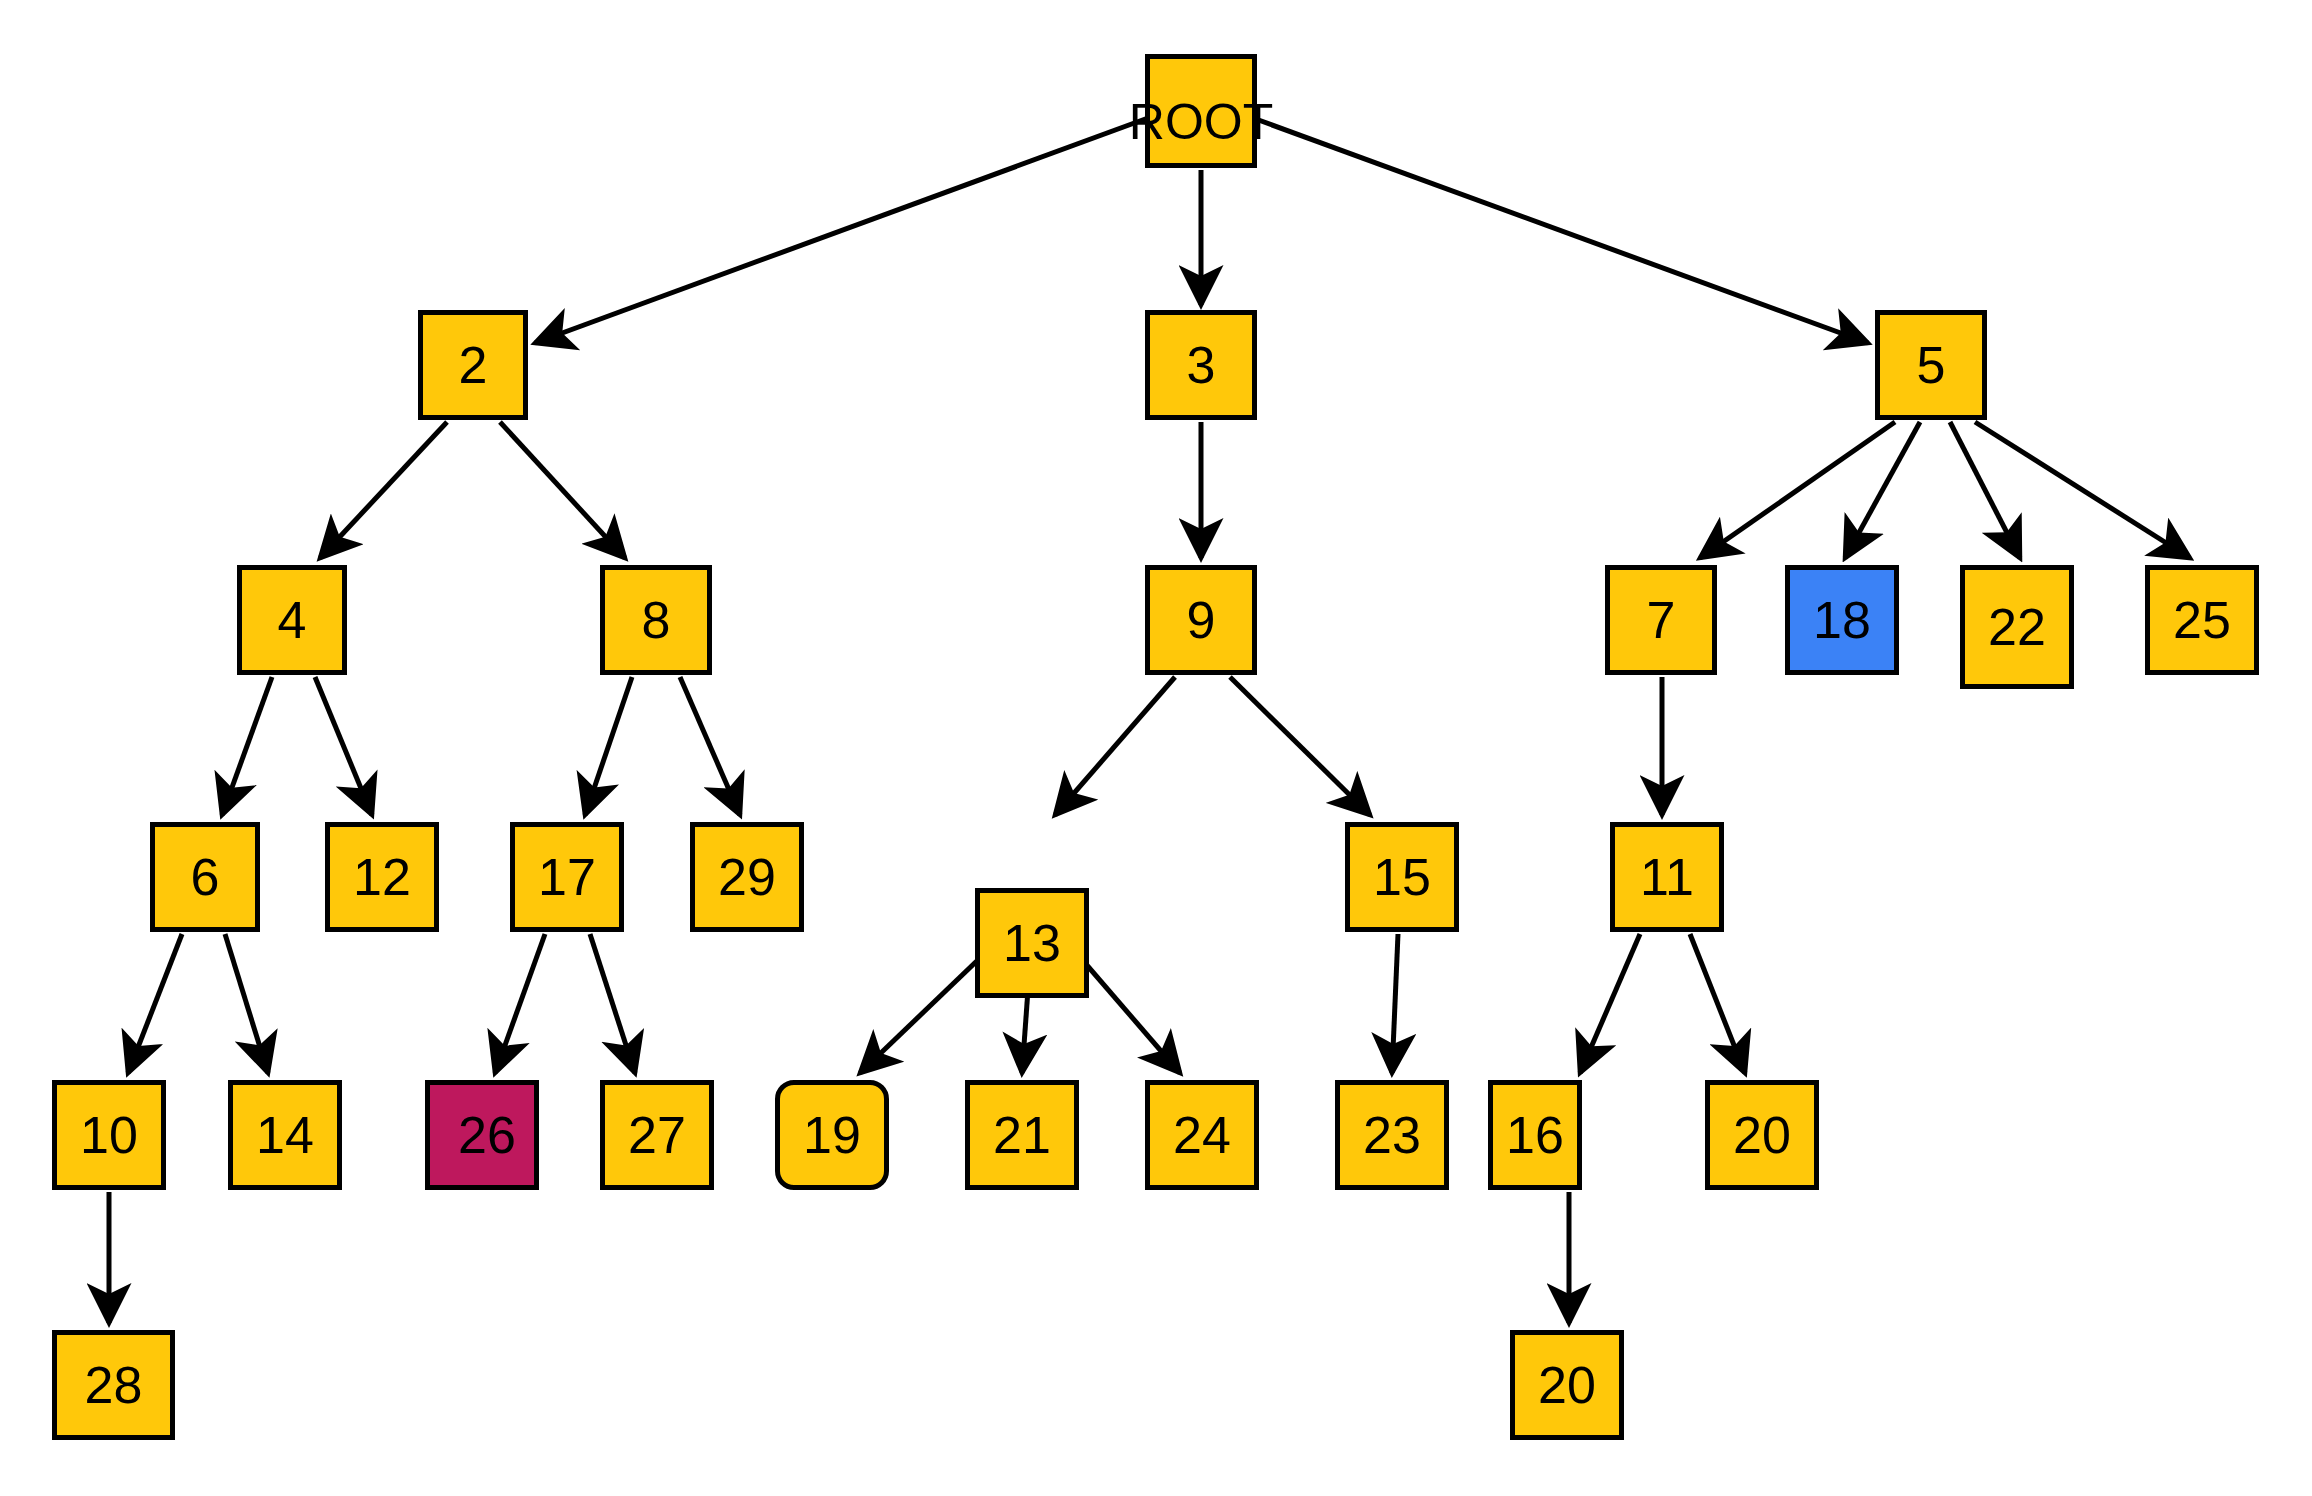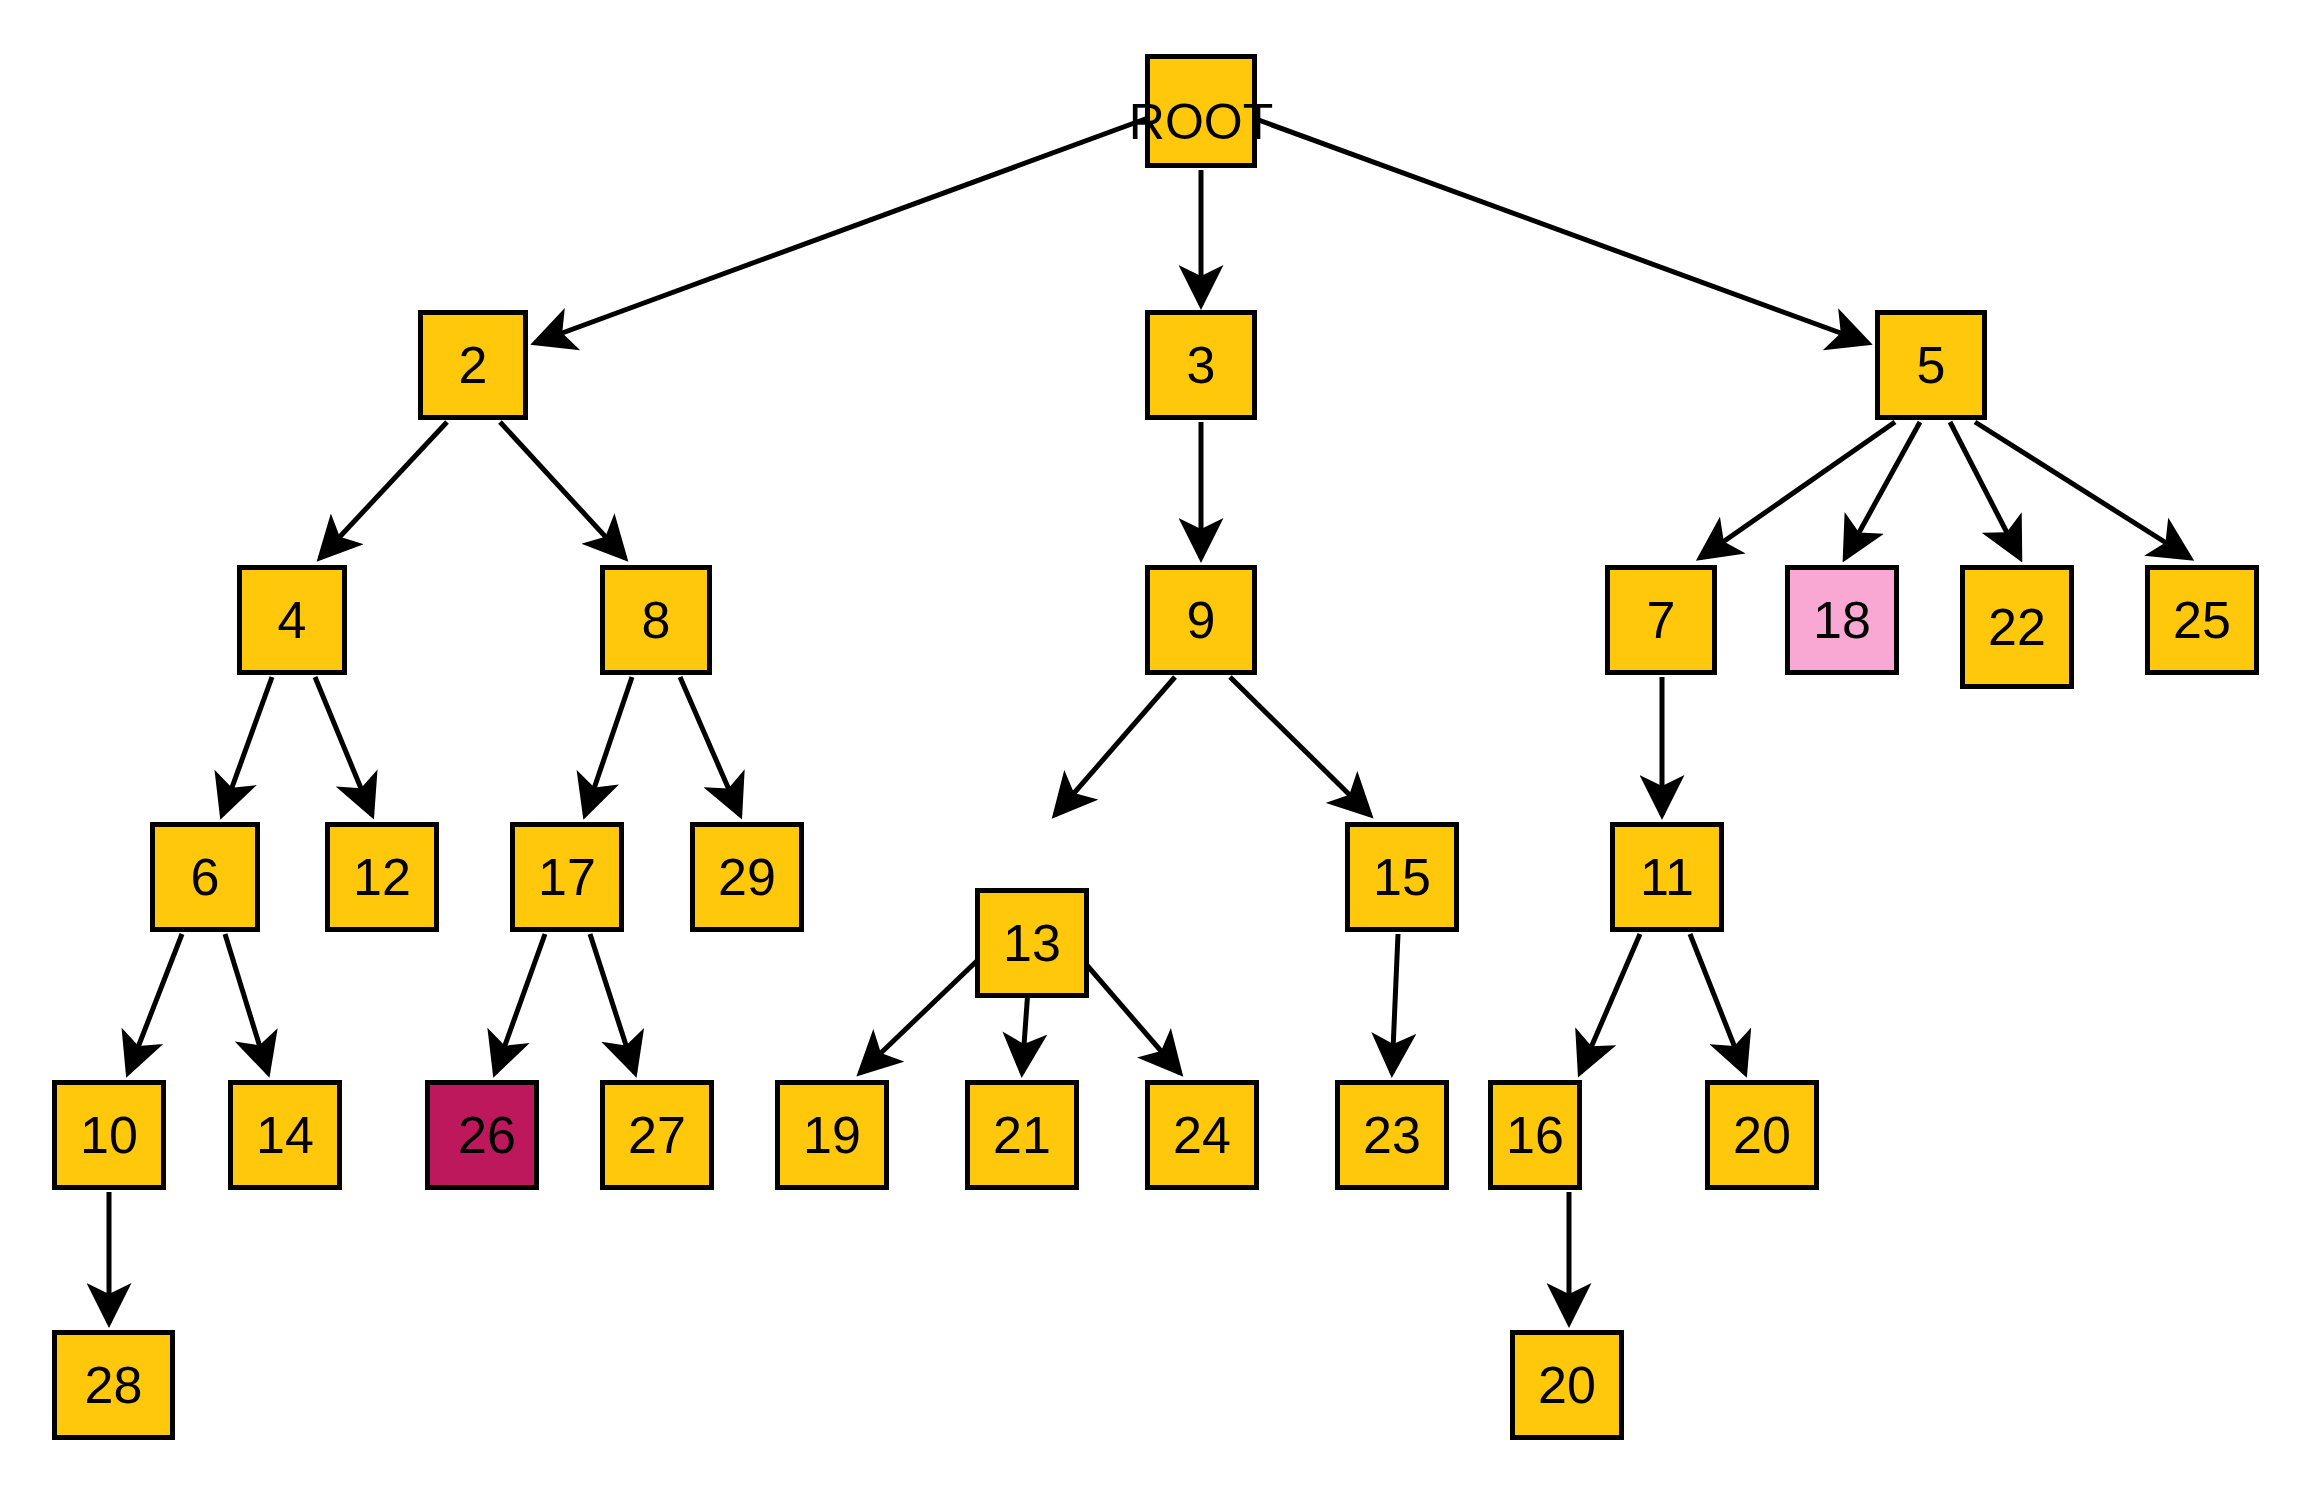--- a/index.html
+++ b/index.html
@@ -111,21 +111,21 @@
       </div>
       <div class="node" style="left: 600px; top: 565px; width: 112px; height: 110px; background: rgb(255, 200, 10); border-color: rgb(0, 0, 0);">
         <span class="node-label">8</span>
       </div>
       <div class="node" style="left: 1145px; top: 565px; width: 112px; height: 110px; background: rgb(255, 200, 10); border-color: rgb(0, 0, 0);">
         <span class="node-label">9</span>
       </div>
       <div class="node" style="left: 1605px; top: 565px; width: 112px; height: 110px; background: rgb(255, 200, 10); border-color: rgb(0, 0, 0);">
         <span class="node-label">7</span>
       </div>
-      <div class="node" style="left: 1785px; top: 565px; width: 114px; height: 110px; background: #f9a8d4; border-color: rgb(0, 0, 0);">
+      <div class="node" style="left: 1785px; top: 565px; width: 114px; height: 110px; background: #3b82f6; border-color: rgb(0, 0, 0);">
         <span class="node-label">18</span>
       </div>
       <div class="node" style="left: 1960px; top: 565px; width: 114px; height: 124px; background: rgb(255, 200, 10); border-color: rgb(0, 0, 0);">
         <span class="node-label">22</span>
       </div>
       <div class="node" style="left: 2145px; top: 565px; width: 114px; height: 110px; background: rgb(255, 200, 10); border-color: rgb(0, 0, 0);">
         <span class="node-label">25</span>
       </div>
       <div class="node" style="left: 150px; top: 822px; width: 110px; height: 110px; background: rgb(255, 200, 10); border-color: rgb(0, 0, 0);">
         <span class="node-label">6</span>
@@ -153,21 +153,21 @@
       </div>
       <div class="node" style="left: 228px; top: 1080px; width: 114px; height: 110px; background: rgb(255, 200, 10); border-color: rgb(0, 0, 0);">
         <span class="node-label">14</span>
       </div>
       <div class="node" style="left: 425px; top: 1080px; width: 114px; height: 110px; background: #be185d; border-color: rgb(0, 0, 0); padding-left: 10px;">
         <span class="node-label">26</span>
       </div>
       <div class="node" style="left: 600px; top: 1080px; width: 114px; height: 110px; background: rgb(255, 200, 10); border-color: rgb(0, 0, 0);">
         <span class="node-label">27</span>
       </div>
-      <div class="node" style="left: 775px; top: 1080px; width: 114px; height: 110px; background: rgb(255, 200, 10); border-color: rgb(0, 0, 0);">
+      <div class="node" style="left: 775px; top: 1080px; width: 114px; height: 110px; background: rgb(255, 200, 10); border-color: rgb(0, 0, 0); border-radius: 19px;">
         <span class="node-label">19</span>
       </div>
       <div class="node" style="left: 965px; top: 1080px; width: 114px; height: 110px; background: rgb(255, 200, 10); border-color: rgb(0, 0, 0);">
         <span class="node-label">21</span>
       </div>
       <div class="node" style="left: 1145px; top: 1080px; width: 114px; height: 110px; background: rgb(255, 200, 10); border-color: rgb(0, 0, 0);">
         <span class="node-label">24</span>
       </div>
       <div class="node" style="left: 1335px; top: 1080px; width: 114px; height: 110px; background: rgb(255, 200, 10); border-color: rgb(0, 0, 0);">
         <span class="node-label">23</span>

